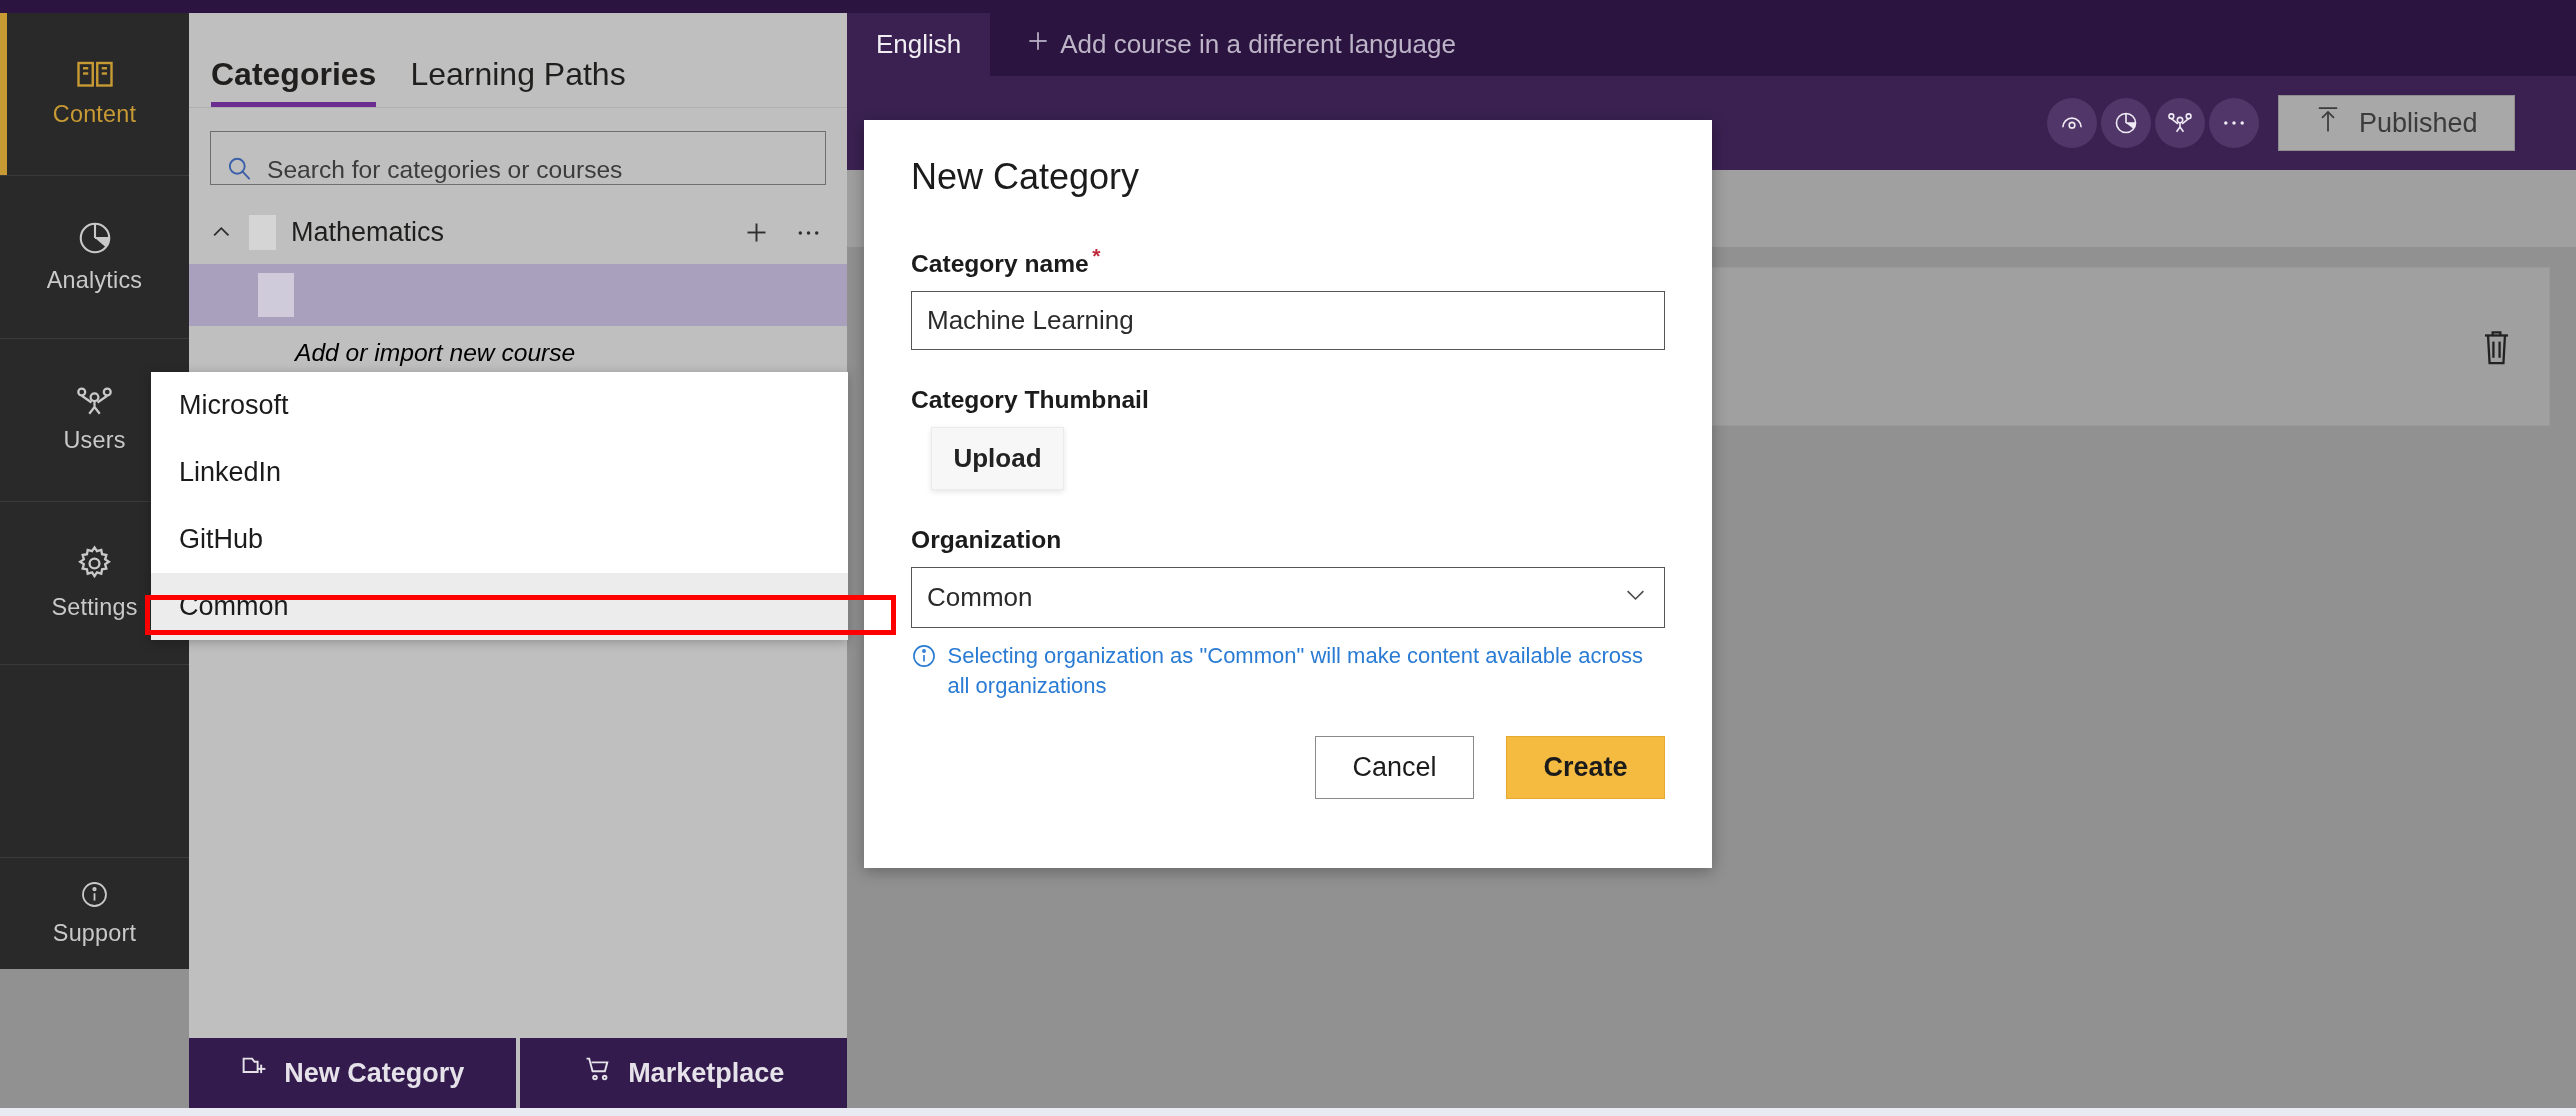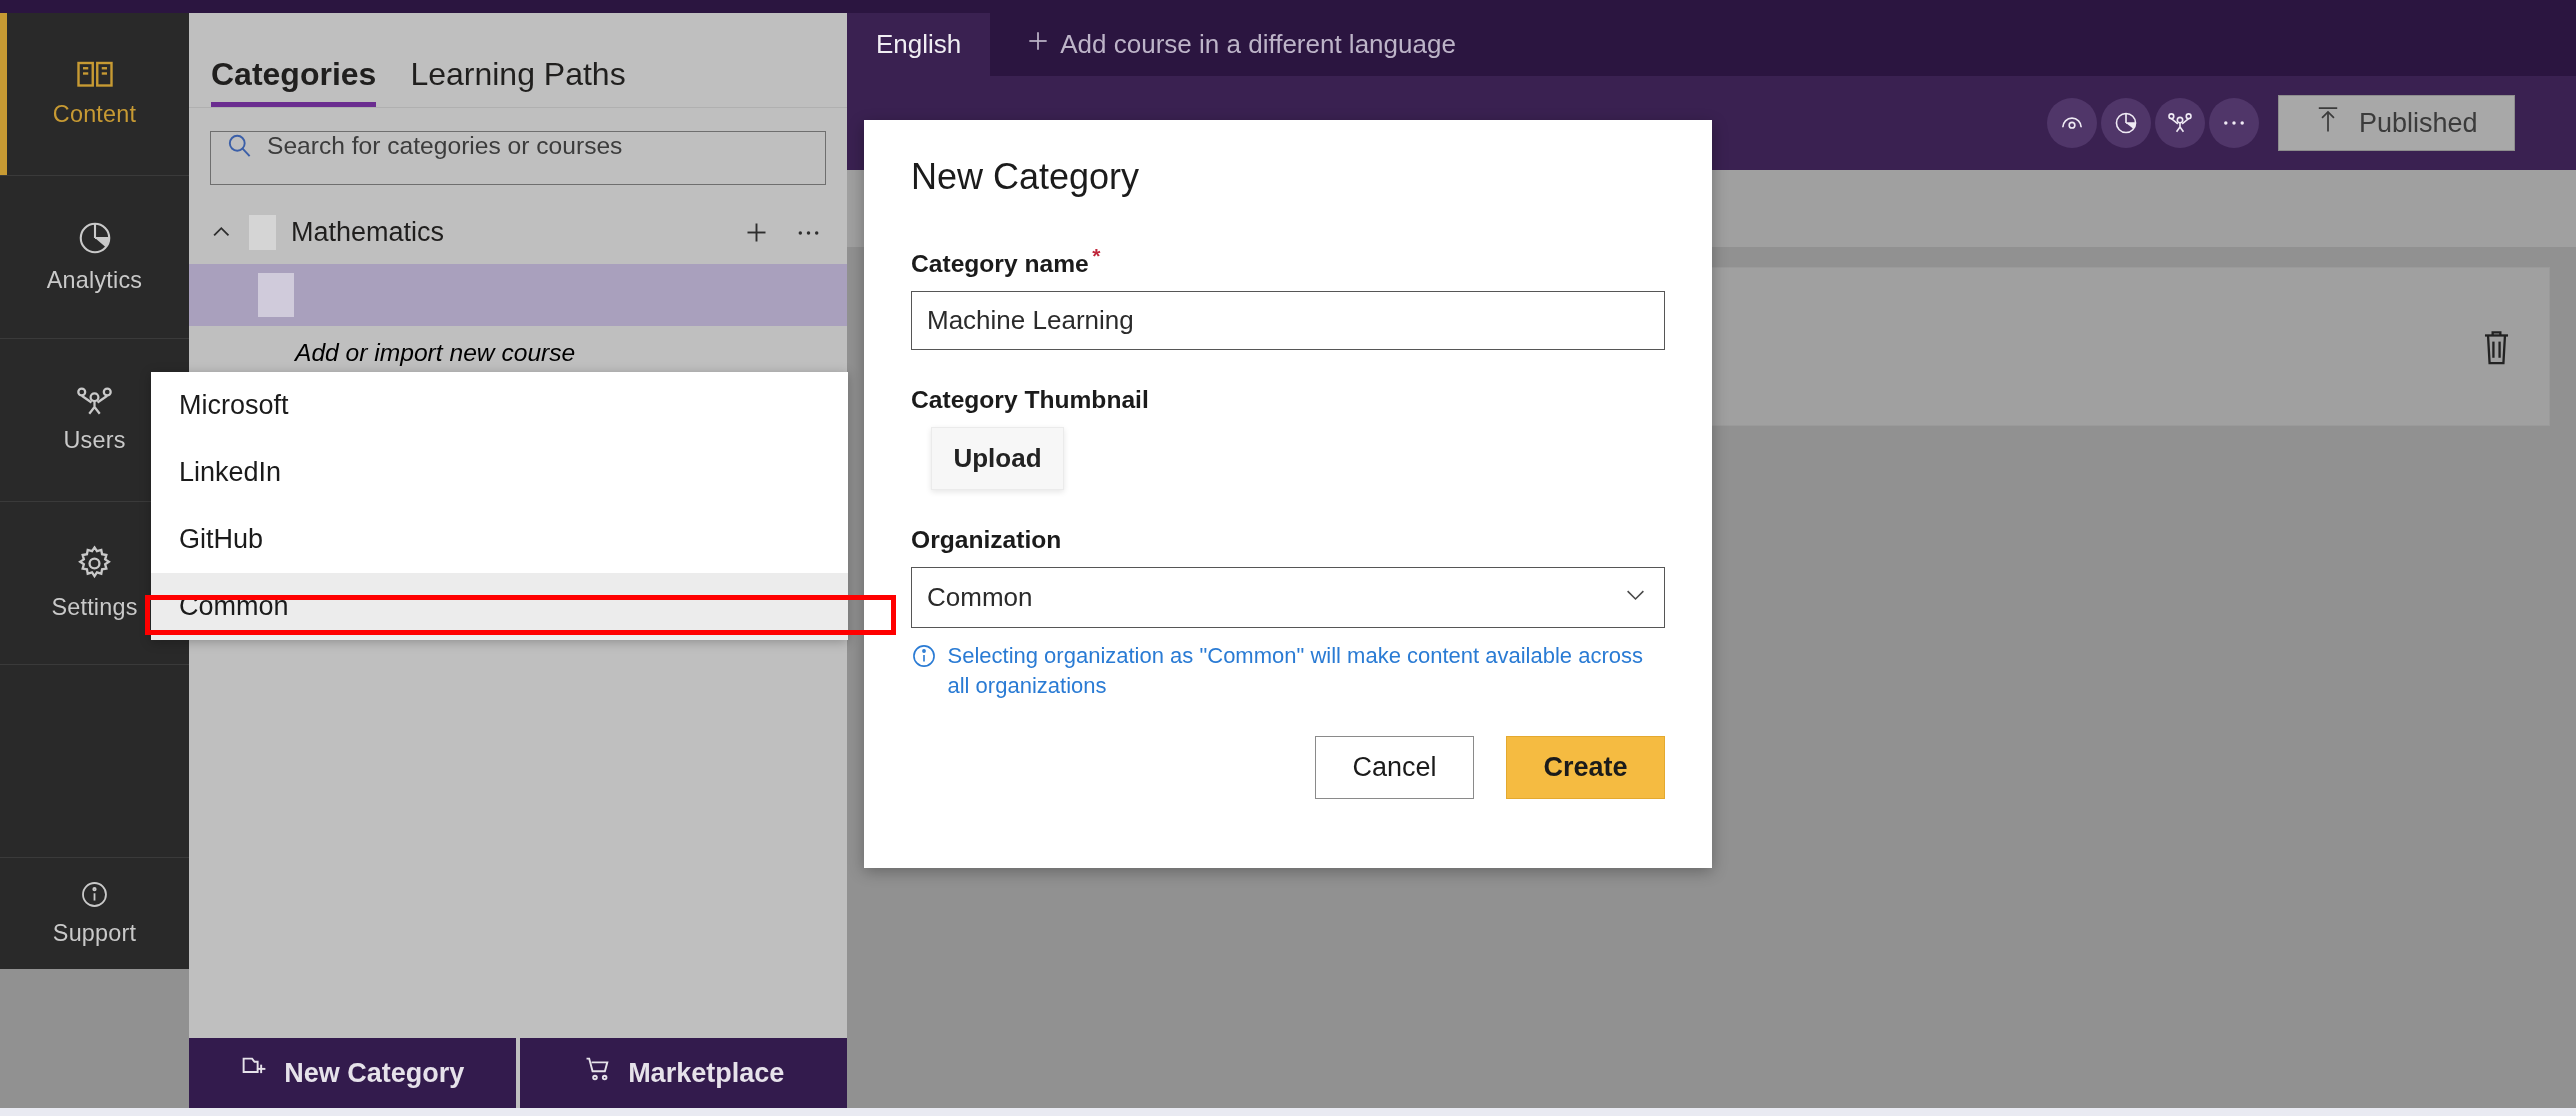--- a/index.html
+++ b/index.html
@@ -61,21 +61,21 @@
   .tab {
     position: relative; padding-bottom: 14px; font-size: 32px; color: #201f1e; cursor: pointer;
   }
   .tab.active { font-weight: bold; }
   .tab.active::after {
     content: ""; position: absolute; left: 0; right: 0; bottom: 0; height: 5.3px; background: #6b2d90;
   }
   .searchwrap { padding: 23.4px 21px 16.4px 21px; }
   .searchbox {
     height: 54px; background: transparent; border: 1.2px solid #6e6e6e;
-    display: flex; align-items: flex-start; gap: 14px; padding: 0 15px;
+    display: flex; align-items: flex-end; gap: 14px; padding: 0 15px;
   }
   .searchbox .ph { font-size: 24.6px; color: #3c3c3c; }
 
   .tree { flex: 1; overflow: hidden; }
   .treerow {
     height: 62px; display: flex; align-items: center; padding-right: 20px; gap: 15px;
     font-size: 27px; color: #201f1e; cursor: pointer;
   }
   .treerow.cat { padding-left: 19px; }
   .treerow.course { padding-left: 69px; background: #a9a0bd; }

